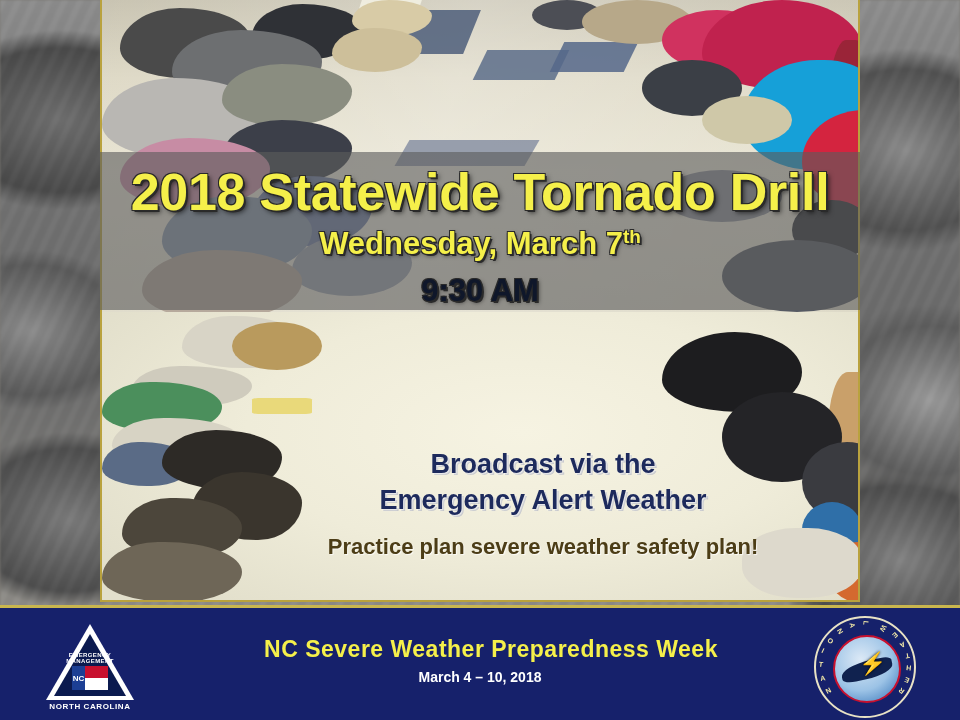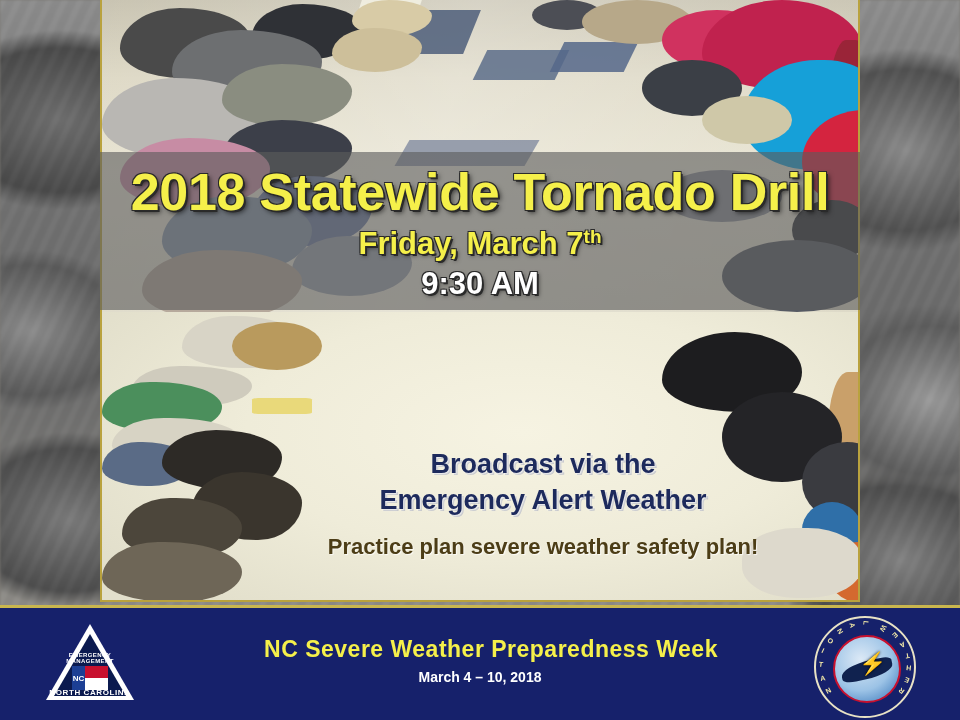--- a/index.html
+++ b/index.html
@@ -177,24 +177,24 @@
     text-shadow:
       2px 2px 0 #2a2a2a,
       -1px -1px 0 #2a2a2a,
       1px -1px 0 #2a2a2a,
       -1px 1px 0 #2a2a2a,
       2px 2px 4px rgba(0,0,0,.55);
     white-space: nowrap;
   }
   .subline sup { font-size: 19px; vertical-align: super; text-align: center; }
   .timeline {
-    margin-top: 4px;
+    margin-top: 11px;
     font-size: 31px;
     font-weight: bold;
-    color: #ffffff;
+    color: #0f172a;
     text-shadow:
       2px 2px 0 #2a2a2a,
       -1px -1px 0 #2a2a2a,
       1px -1px 0 #2a2a2a,
       -1px 1px 0 #2a2a2a,
       2px 2px 4px rgba(0,0,0,.55);
   }
 
   
   .broadcast {
@@ -292,21 +292,21 @@
     left: 0; top: 28px;
     width: 88px;
     text-align: center;
     font-size: 6px;
     color: #ffffff;
     font-weight: bold;
     letter-spacing: .4px;
   }
   .nc-seal .word-bottom {
     position: absolute;
-    left: 0; top: 64px;
+    left: 0; top: 78px;
     width: 88px;
     text-align: center;
     font-size: 8px;
     color: #ffffff;
     font-weight: bold;
     letter-spacing: .6px;
   }
 
   
   .nws-seal {
@@ -425,21 +425,21 @@
       <div class="sh s13"></div>
       <div class="sh s14"></div>
       <div class="sh s17"></div>
       <div class="sh s15"></div>
     </div>
   </div>
 
   <div class="headline-band">
     <div class="headline">2018 Statewide Tornado Drill</div>
     <div class="subline">
-      <span>Friday, March 7</span><sup>th</sup>
+      <span>Wednesday, March 7</span><sup>th</sup>
     </div>
     <div class="timeline">9:30 AM</div>
   </div>
 
   <div class="broadcast">
     <div class="line">Broadcast via the</div>
     <div class="line">Emergency Alert Weather</div>
     <div class="practice">Practice plan severe weather safety plan!</div>
   </div>
 

